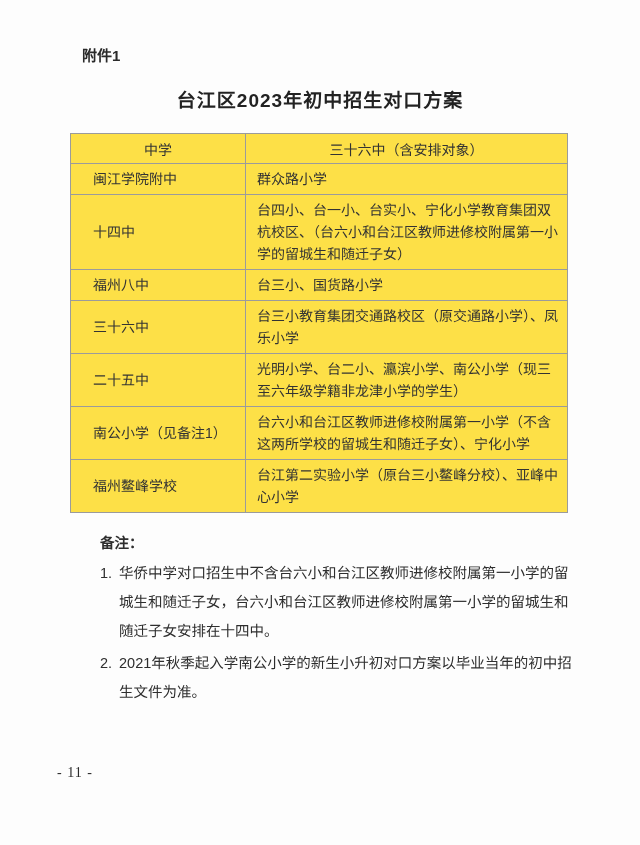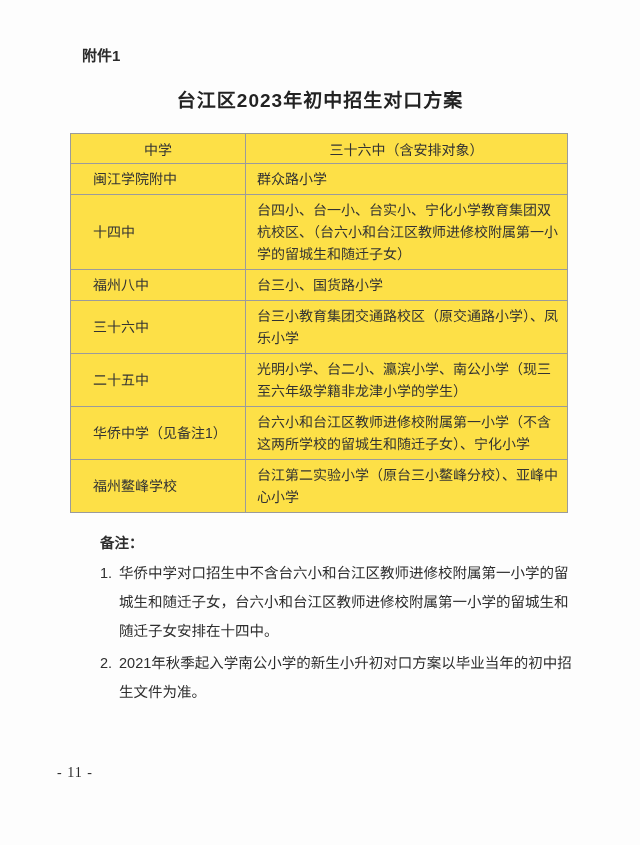--- a/index.html
+++ b/index.html
@@ -138,21 +138,21 @@
       </tr>
       <tr>
         <td class="school">三十六中</td>
         <td>台三小教育集团交通路校区（原交通路小学）、凤乐小学</td>
       </tr>
       <tr>
         <td class="school">二十五中</td>
         <td>光明小学、台二小、瀛滨小学、南公小学（现三至六年级学籍非龙津小学的学生）</td>
       </tr>
       <tr>
-        <td class="school">华侨中学（见备注1）</td>
+        <td class="school">南公小学（见备注1）</td>
         <td>台六小和台江区教师进修校附属第一小学（不含这两所学校的留城生和随迁子女）、宁化小学</td>
       </tr>
       <tr>
         <td class="school">福州鳌峰学校</td>
         <td>台江第二实验小学（原台三小鳌峰分校）、亚峰中心小学</td>
       </tr>
     </tbody>
   </table>
 
   <div class="notes">

